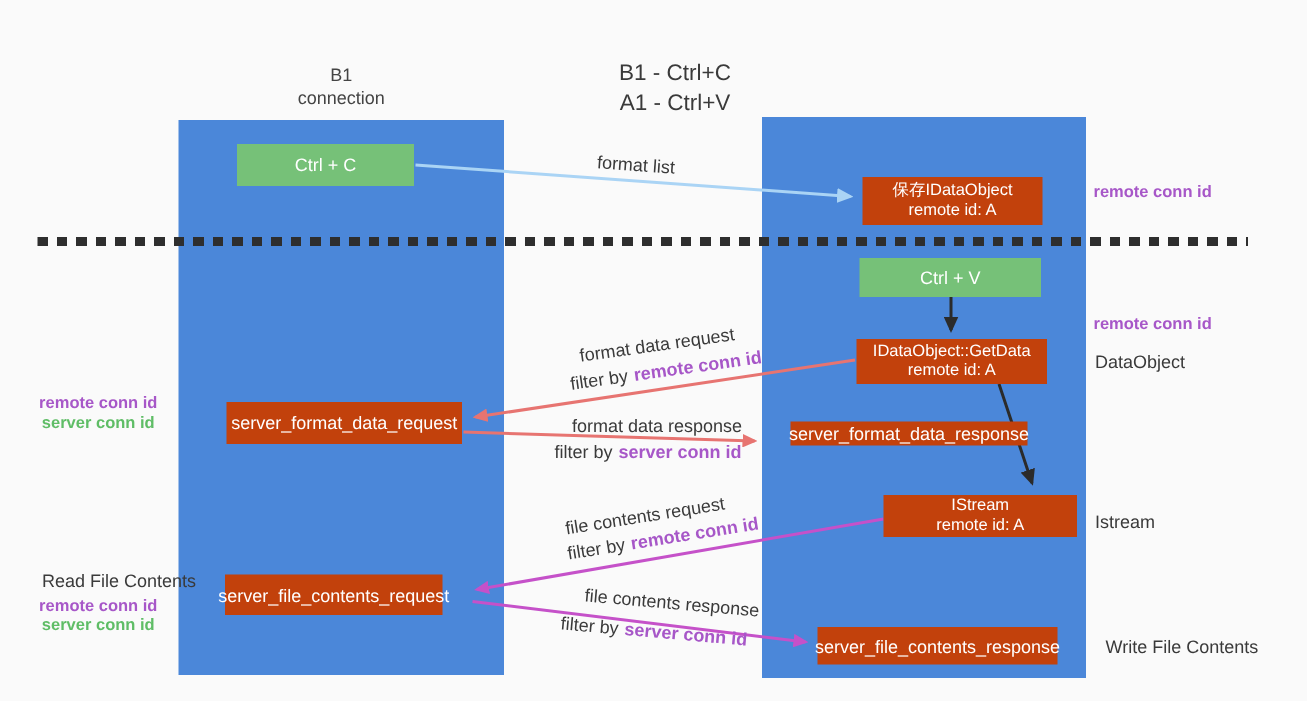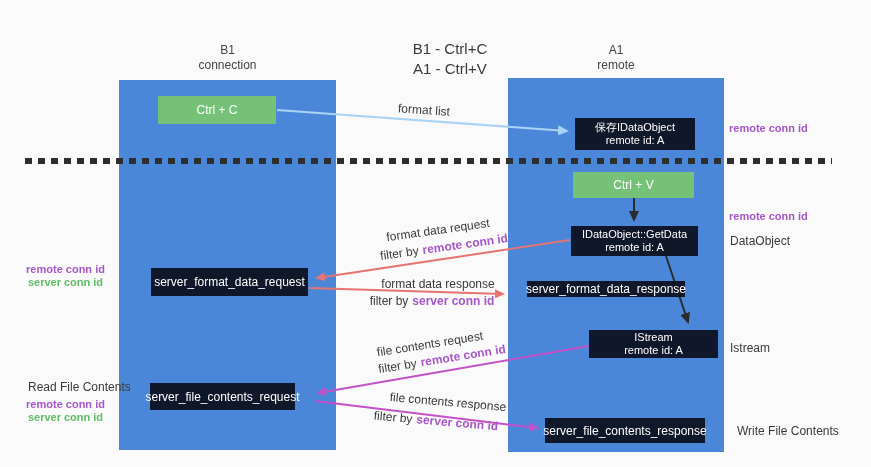--- a/index.html
+++ b/index.html
@@ -15,21 +15,21 @@
     font-size:15px;line-height:20px;color:#3a3a3a;margin-top:32px;
   }
   .colhead{font-size:12px;line-height:15px;text-align:center;color:#444;}
   .col{background:#4b87d9;}
   .box{
     display:flex;flex-direction:column;align-items:center;justify-content:center;
     color:#ffffff;font-size:12px;text-align:center;line-height:14px;white-space:nowrap;
   }
   .box.small{font-size:11px;line-height:13px;}
   .green{background:#76c178;}
-  .orange{background:#0f172a;}
+  .orange{background:#c2410c;}
   .dashed{
     background:repeating-linear-gradient(90deg,#2e2e2e 0 7px,transparent 7px 13px);
     height:6px;
   }
   .lbl{font-size:12px;white-space:nowrap;color:#3a3a3a;}
   .rot{transform-origin:center;}
   .ctr{transform:translate(-50%,-50%);}
   .purple{color:#a757c8;font-weight:bold;}
   .greentx{color:#5fbd66;font-weight:bold;}
   .sideid{font-size:11px;line-height:13px;font-weight:bold;text-align:center;white-space:nowrap;}
@@ -42,24 +42,20 @@
 <div id="canvas">
 
   <div class="abs title">
     <div>B1 - Ctrl+C</div>
     <div>A1 - Ctrl+V</div>
   </div>
 
   <div class="abs colhead" style="left:119px;top:43px;width:217px;">
     <div>B1</div>
     <div>connection</div>
-  </div>
-  <div class="abs colhead" style="left:508px;top:43px;width:216px;">
-    <div>A1</div>
-    <div>remote</div>
   </div>
 
   <div class="abs col" style="left:119px;top:80px;width:217px;height:370px;"></div>
   <div class="abs col" style="left:508px;top:78px;width:216px;height:374px;"></div>
 
   <div class="abs dashed" style="left:25px;top:158px;width:807px;"></div>
 
   <svg class="overlay" width="871" height="467" viewBox="0 0 871 467">
     <defs>
       <marker id="mBlue" markerUnits="userSpaceOnUse" markerWidth="11" markerHeight="10" refX="9" refY="5" orient="auto">

